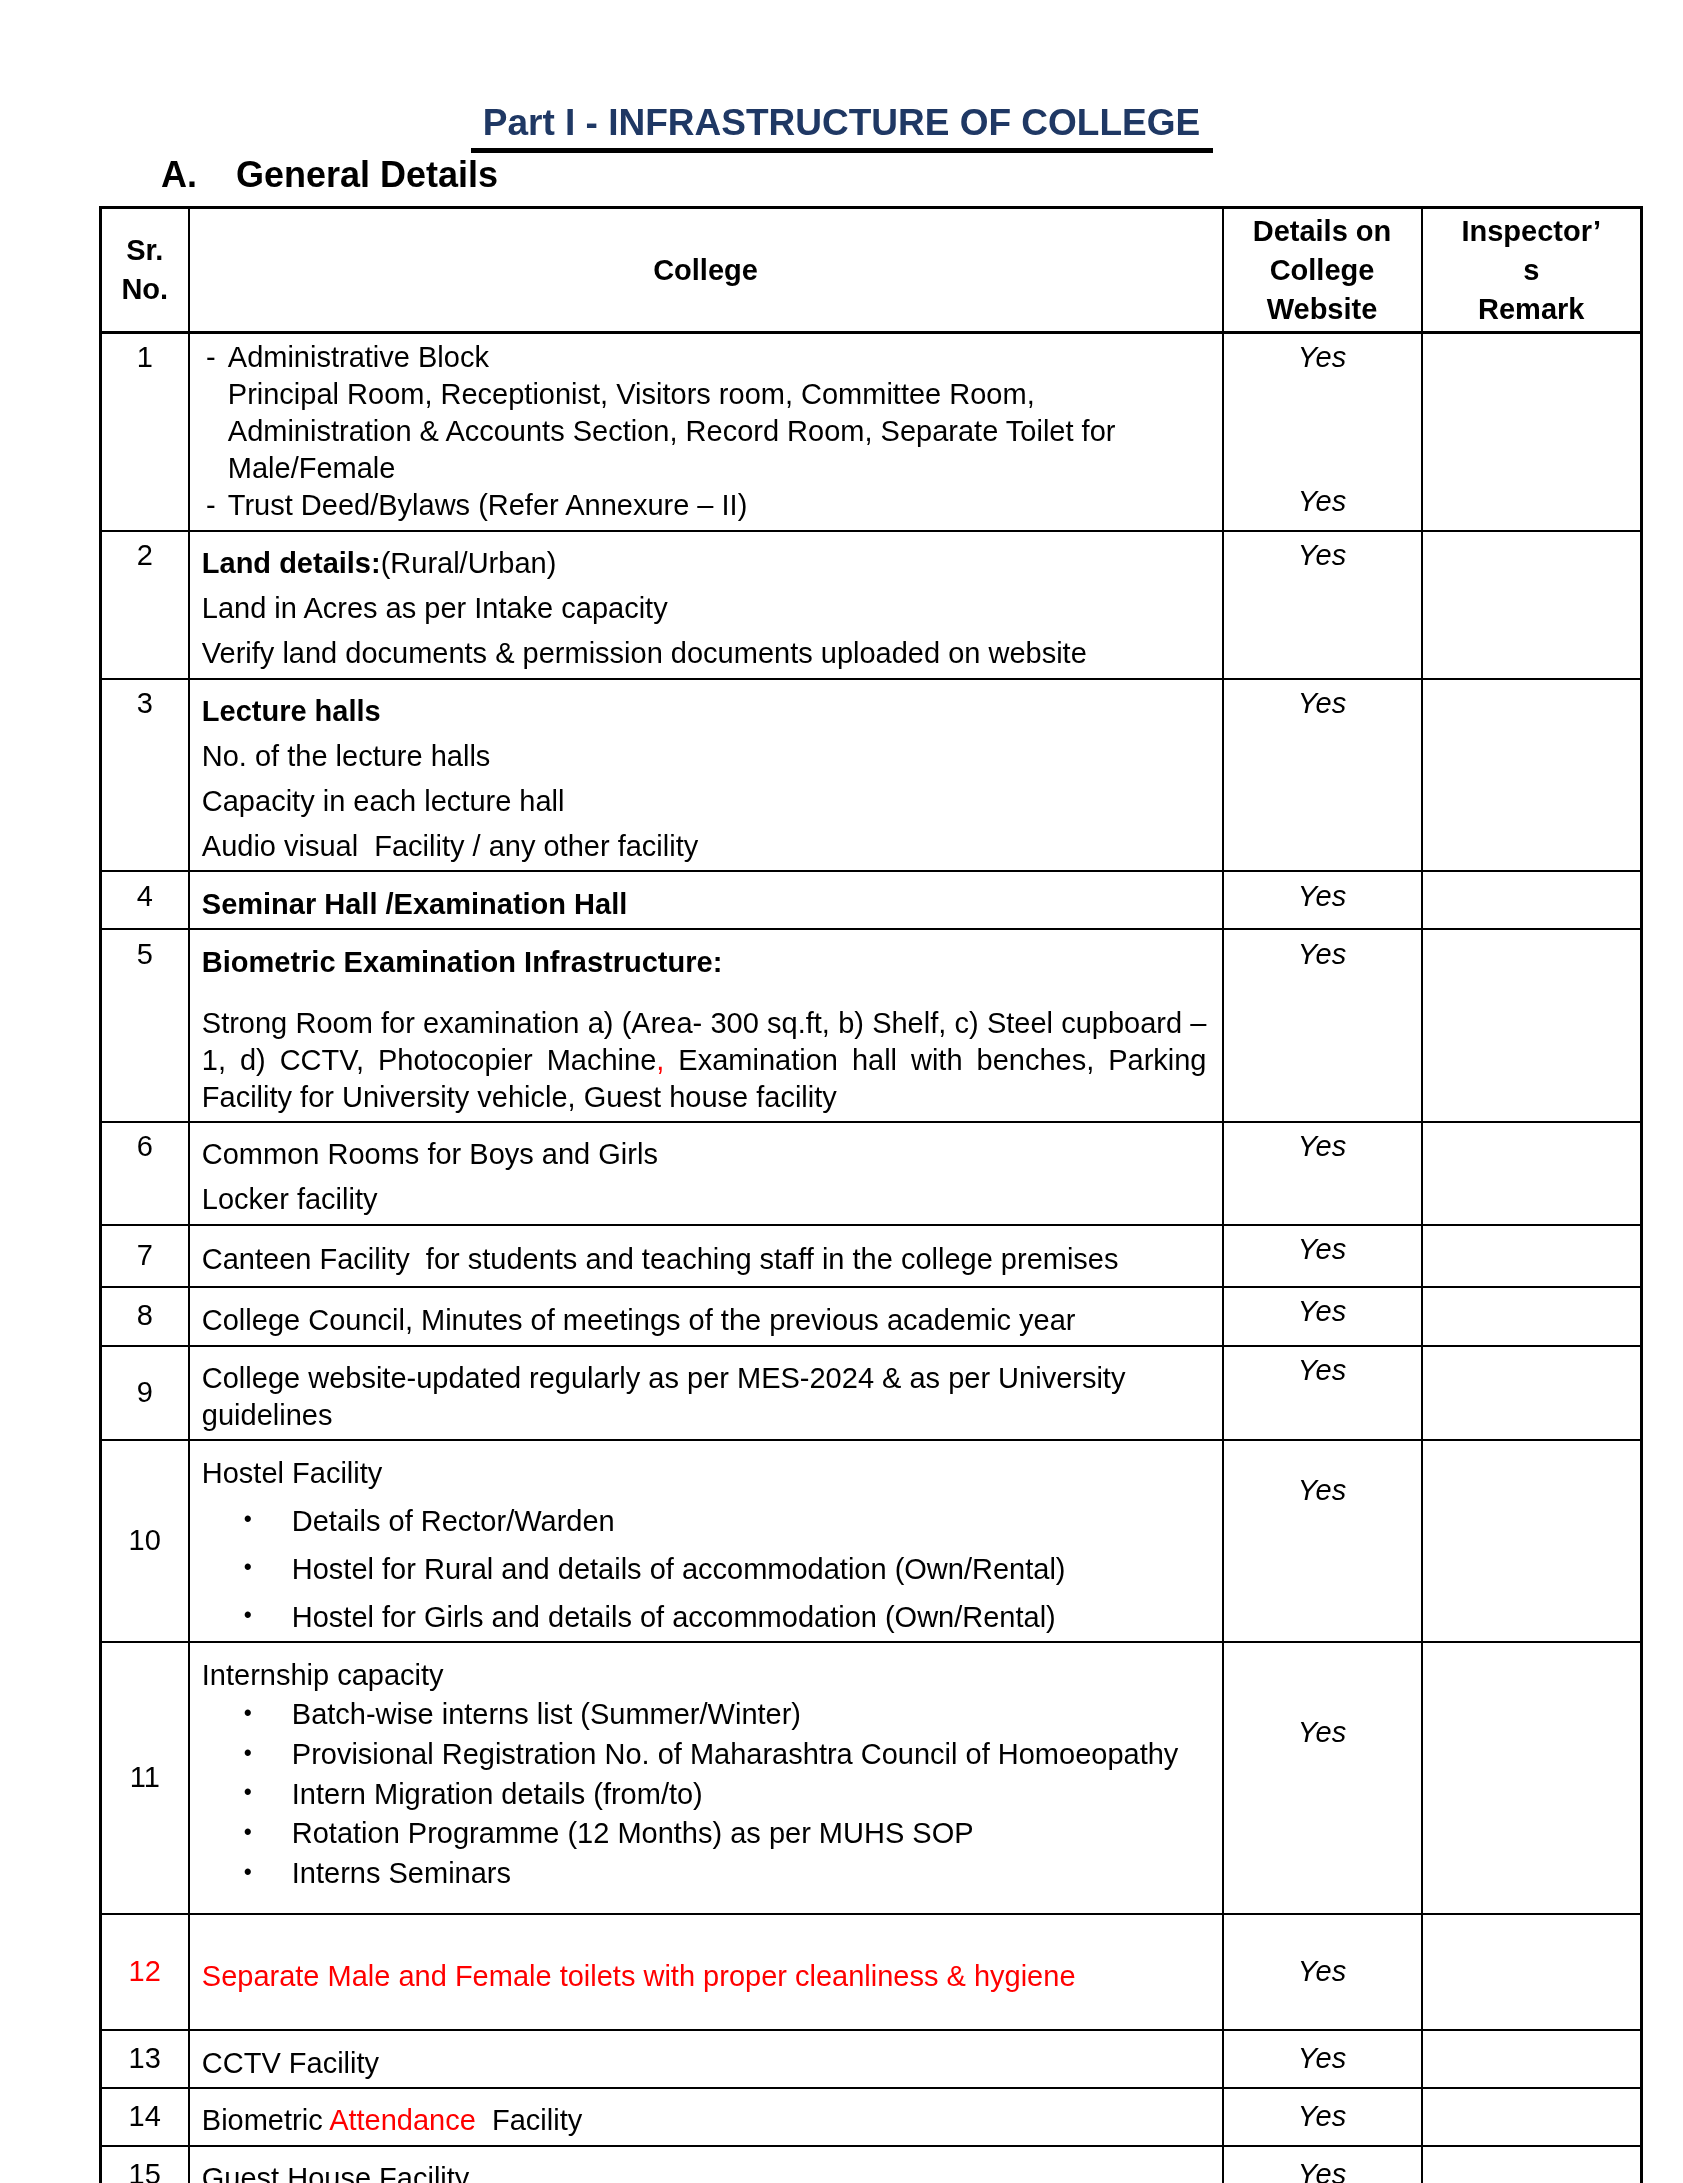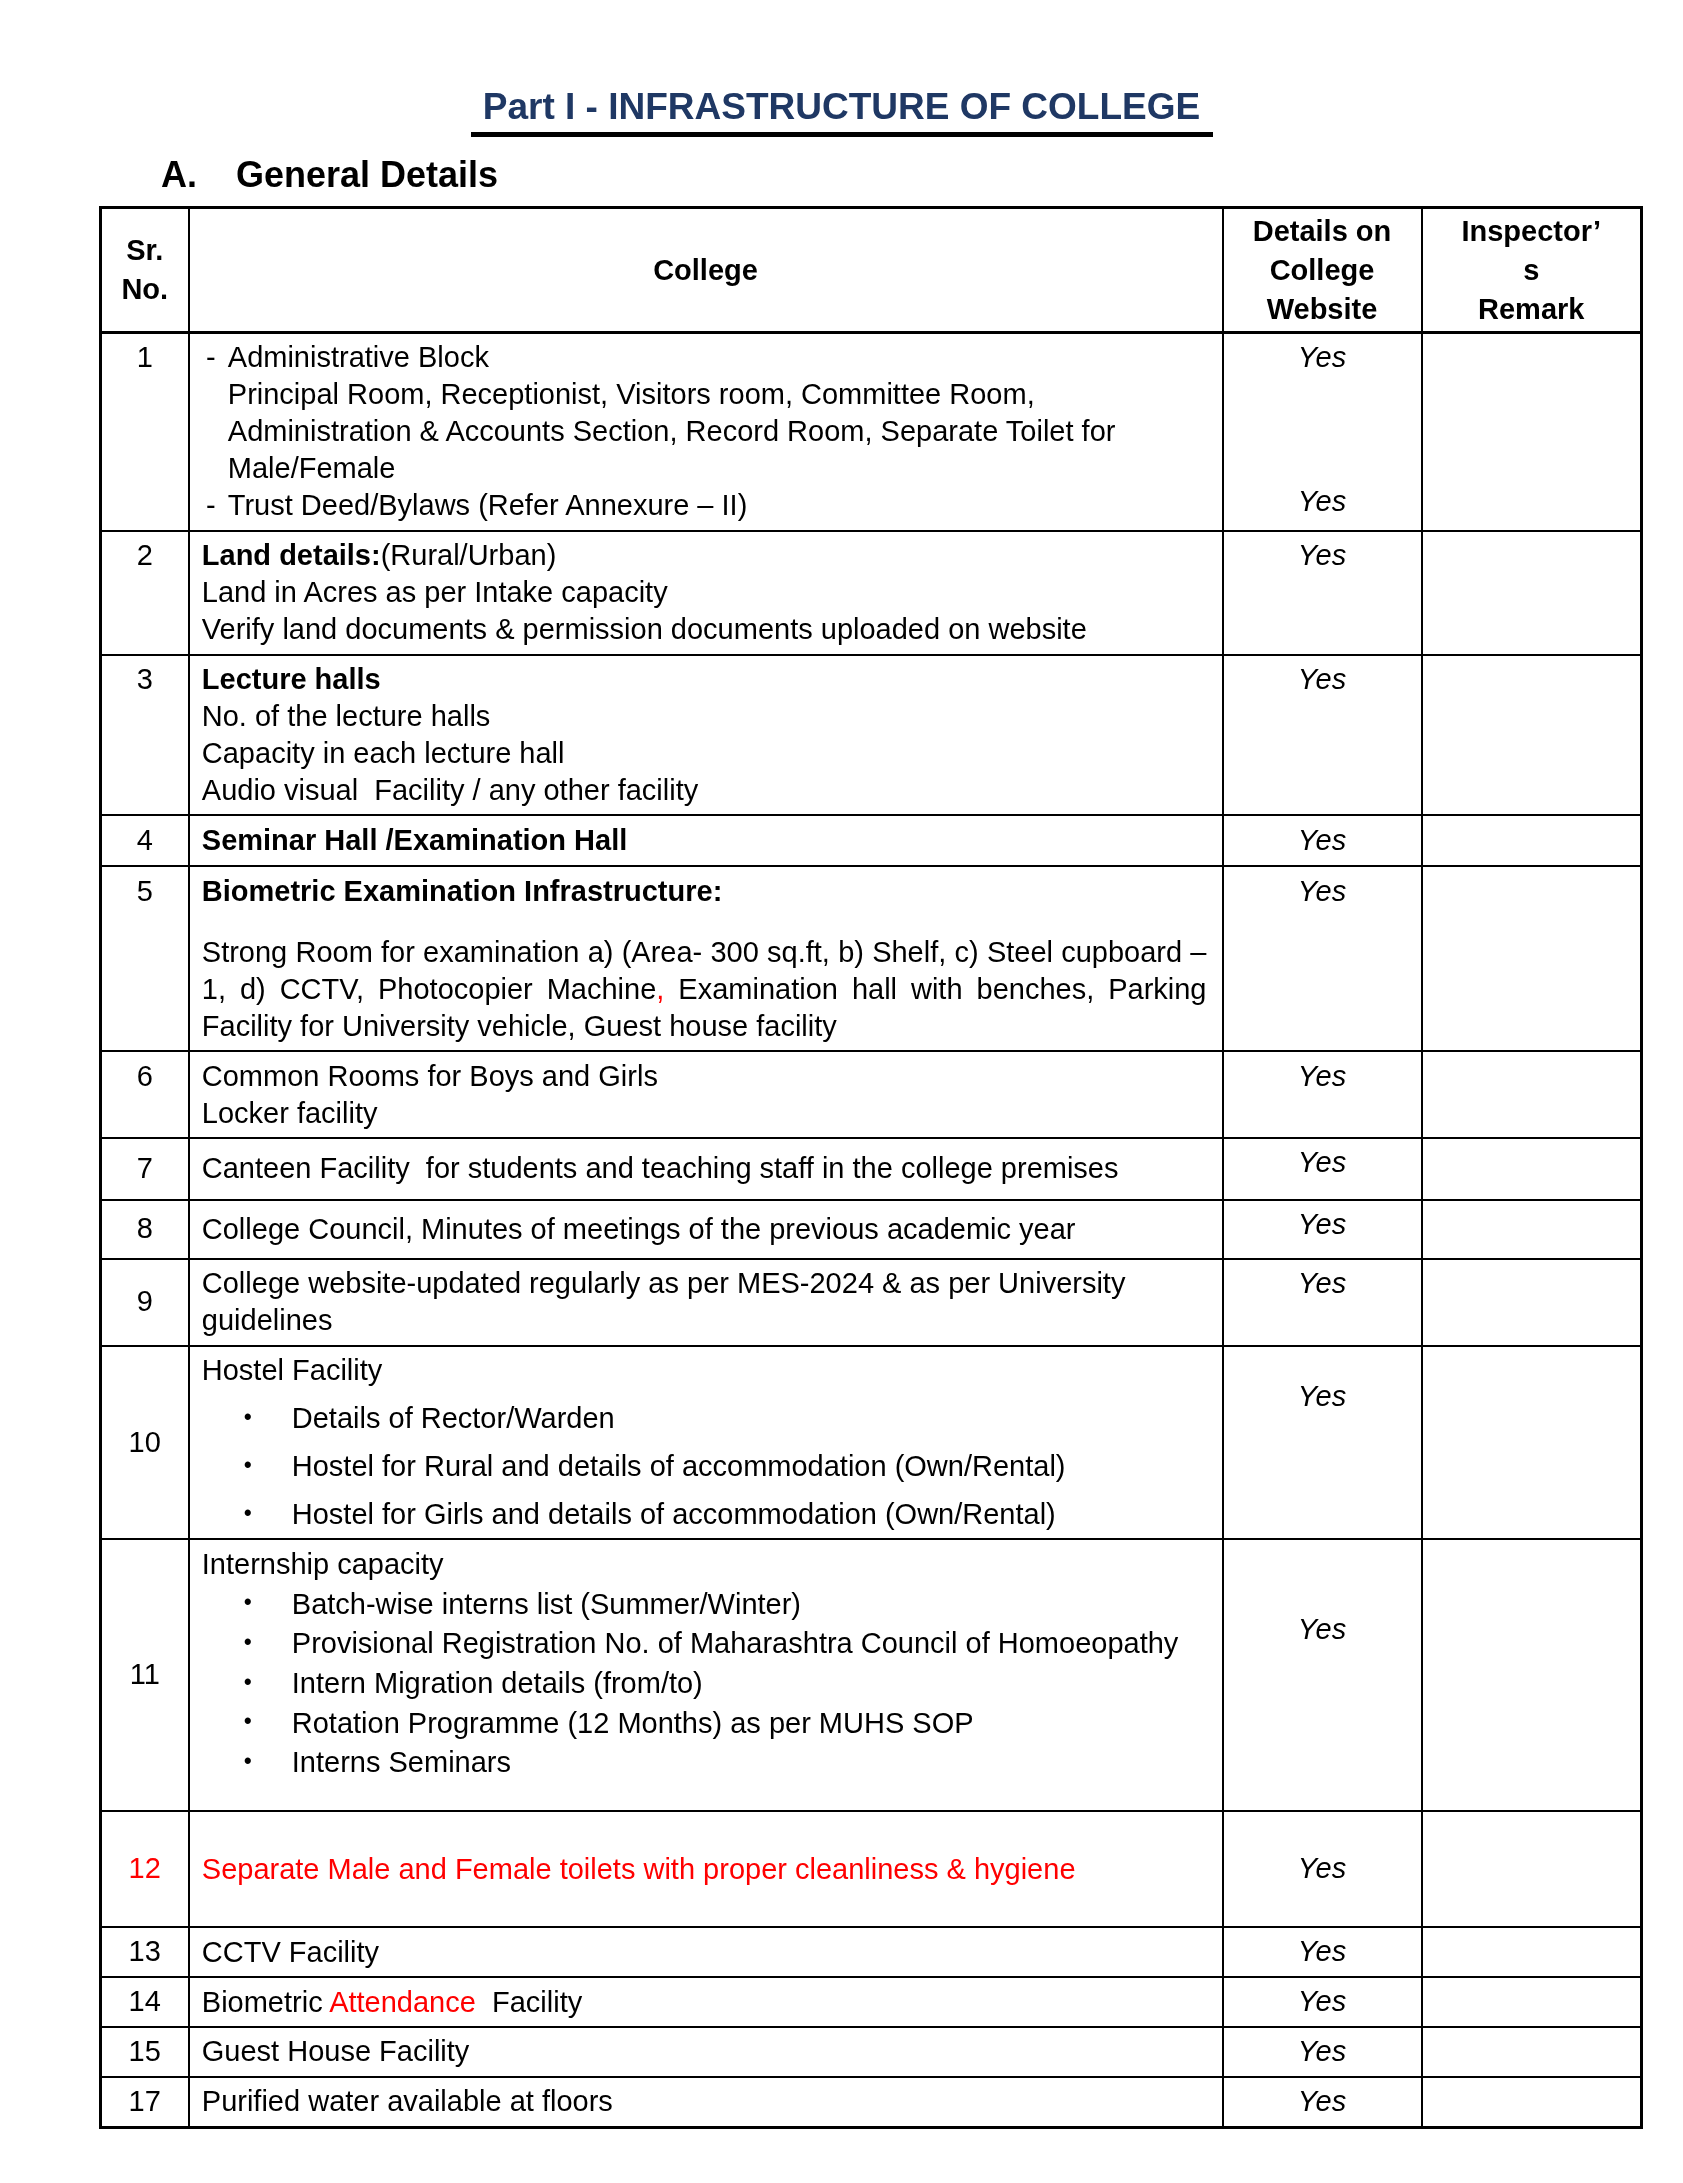--- a/index.html
+++ b/index.html
@@ -4,21 +4,21 @@
 <style>
   html,body{margin:0;padding:0;background:#ffffff;}
   body{
     width:1683px;height:2183px;position:relative;
     font-family:"Liberation Sans","DejaVu Sans",sans-serif;
     color:#000;
   }
   .page{position:absolute;inset:0;}
 
   
-  .title-wrap{position:absolute;top:87px;left:0;width:100%;text-align:center;}
+  .title-wrap{position:absolute;top:103px;left:0;width:100%;text-align:center;}
   .title-inner{
     display:inline-block;font-size:37px;font-weight:bold;line-height:1.1;
     padding:0 12.3px 4.1px 12.3px;border-bottom:5.4px solid #000;
   }
 
   
   .section-heading{
     position:absolute;top:154px;left:161px;
     font-size:36px;font-weight:bold;line-height:1.15;white-space:nowrap;
   }
@@ -43,21 +43,21 @@
   td.sr{ text-align:center;padding-top:5.4px; }
   td.sr.mid{vertical-align:middle;padding-top:0;}
   td.college{ padding:5.4px 15px 5.4px 12.3px; }
   td.college.mid{vertical-align:middle;}
   td.web{ text-align:center;padding-top:5.4px;font-style:italic; }
   td.web.mid{vertical-align:middle;padding-top:0;}
   td.web.rel{position:relative;}
   td.web .yes-bottom{position:absolute;left:0;right:0;bottom:9.5px;text-align:center;}
   td.remark{}
 
-  .line{white-space:pre-wrap;}
+  .line{white-space:pre-wrap;margin-top:8px;}
   .bold{font-weight:bold;}
   .red{color:#FF0000;}
   .para{white-space:pre-wrap;margin-top:24px;}
   .para.justify{text-align:justify;}
 
   .dash-item{position:relative;padding-left:26px;white-space:pre-wrap;}
   .dash-item .marker{position:absolute;left:4.1px;top:0;}
 
   .bullet-row{position:relative;padding-left:90px;white-space:pre-wrap;}
   .bullet-row .bdot{position:absolute;left:42px;top:-1.4px;font-size:23px;}

